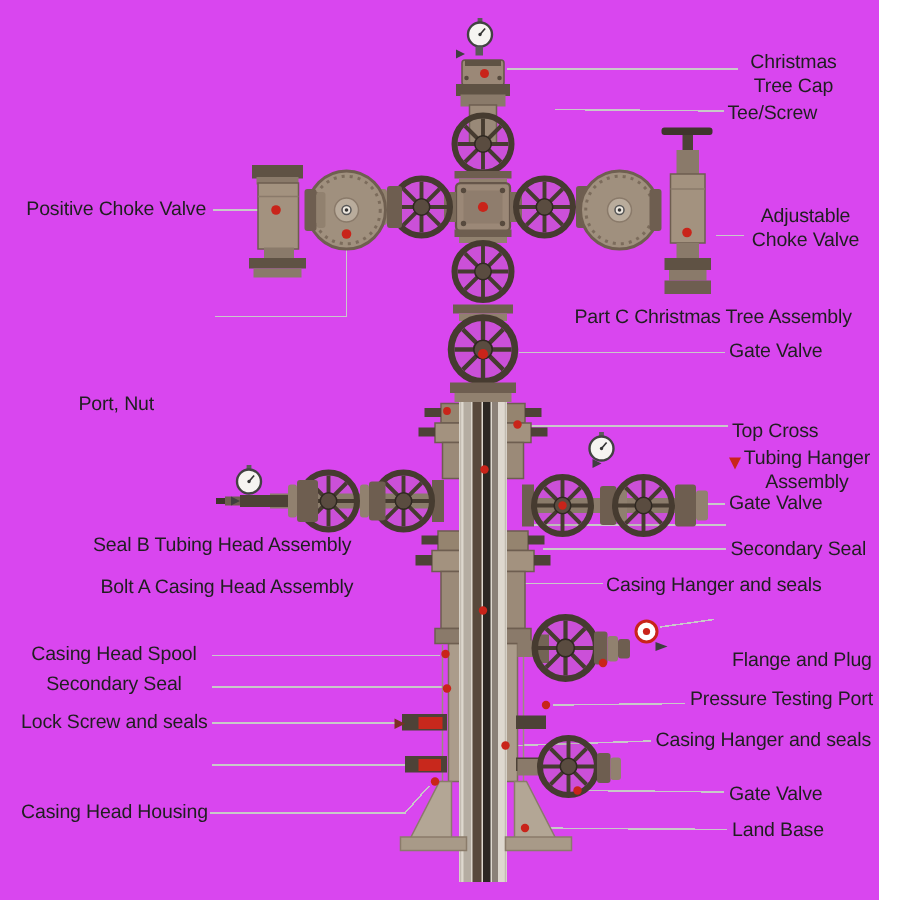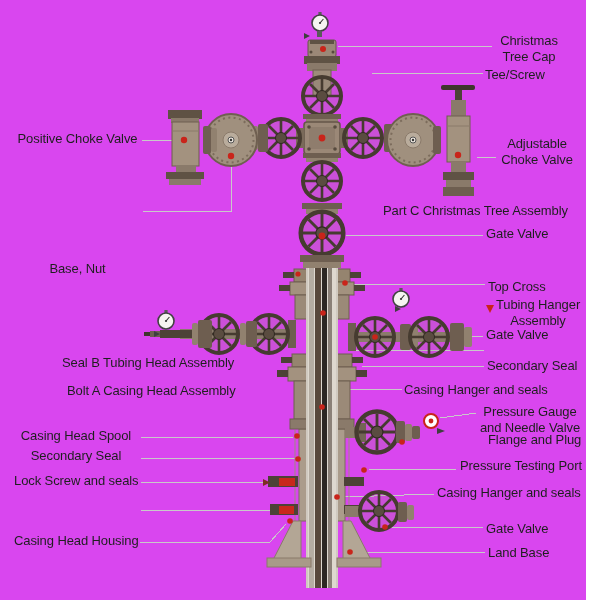--- a/index.html
+++ b/index.html
@@ -285,29 +285,28 @@
   </g>
   <path d="M486,305 L494,305 L490,313 Z" fill="#c9241a"></path>
 </svg>
 
 <div class="lbl c" style="left:492px;top:33px;width:74px">Christmas Tree Cap</div>
 <div class="lbl" style="left:485px;top:67px">Tee/Screw</div>
 <div class="lbl r" style="left:14px;top:131px;width:127px">Positive Choke Valve</div>
 <div class="lbl c" style="left:496px;top:136px;width:82px">Adjustable Choke Valve</div>
 <div class="lbl" style="left:383px;top:203px">Part C Christmas Tree Assembly</div>
 <div class="lbl" style="left:486px;top:226px">Gate Valve</div>
-<div class="lbl r" style="left:14px;top:261px;width:127px">Base, Nut</div>
+<div class="lbl r" style="left:14px;top:261px;width:127px">Port, Nut</div>
 <div class="lbl" style="left:488px;top:279px">Top Cross</div>
 <div class="lbl c" style="left:494px;top:297px;width:88px">Tubing Hanger Assembly</div>
 <div class="lbl" style="left:486px;top:327px">Gate Valve</div>
 <div class="lbl" style="left:487px;top:358px">Secondary Seal</div>
 <div class="lbl" style="left:62px;top:355px">Seal B Tubing Head Assembly</div>
 <div class="lbl" style="left:67px;top:383px">Bolt A Casing Head Assembly</div>
 <div class="lbl" style="left:404px;top:382px">Casing Hanger and seals</div>
-<div class="lbl c" style="left:478px;top:404px;width:104px">Pressure Gauge and Needle Valve</div>
 <div class="lbl" style="left:488px;top:432px">Flange and Plug</div>
 <div class="lbl r" style="left:14px;top:428px;width:124px">Casing Head Spool</div>
 <div class="lbl r" style="left:14px;top:448px;width:124px">Secondary Seal</div>
 <div class="lbl" style="left:460px;top:458px">Pressure Testing Port</div>
 <div class="lbl r" style="left:14px;top:473px;width:124px">Lock Screw and seals</div>
 <div class="lbl" style="left:437px;top:485px">Casing Hanger and seals</div>
 <div class="lbl" style="left:486px;top:521px">Gate Valve</div>
 <div class="lbl r" style="left:14px;top:533px;width:124px">Casing Head Housing</div>
 <div class="lbl" style="left:488px;top:545px">Land Base</div>
 

